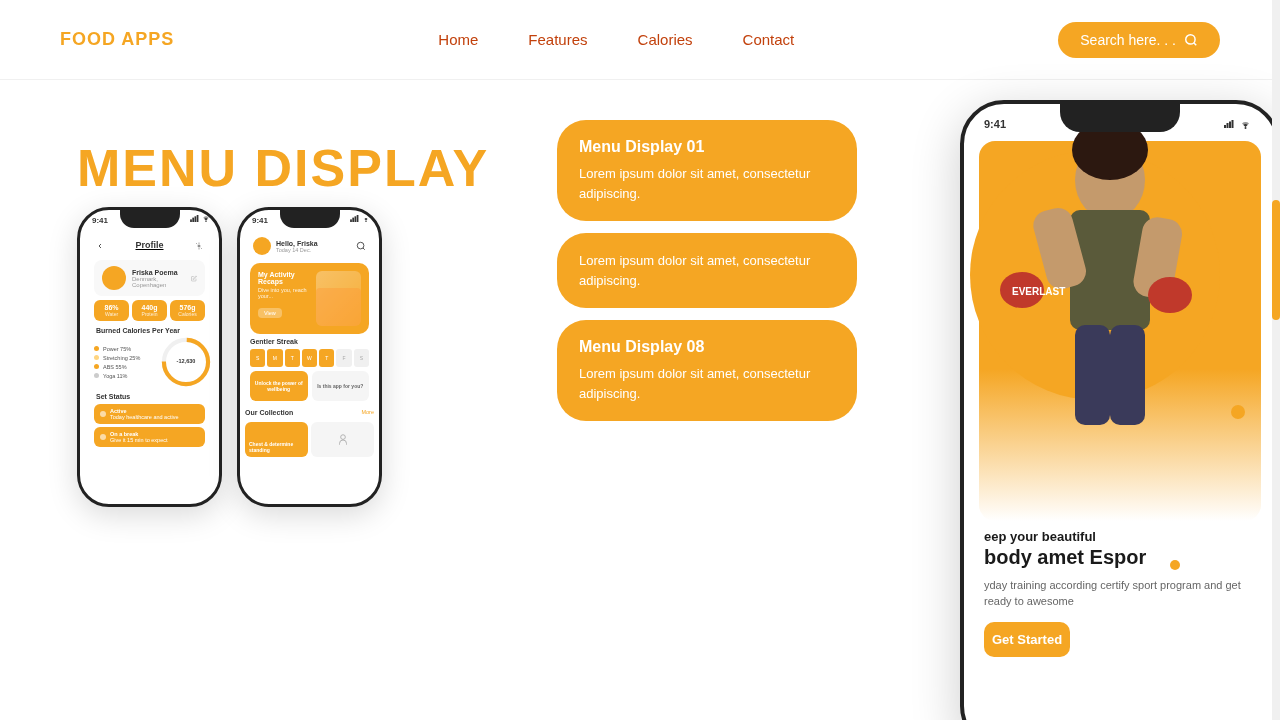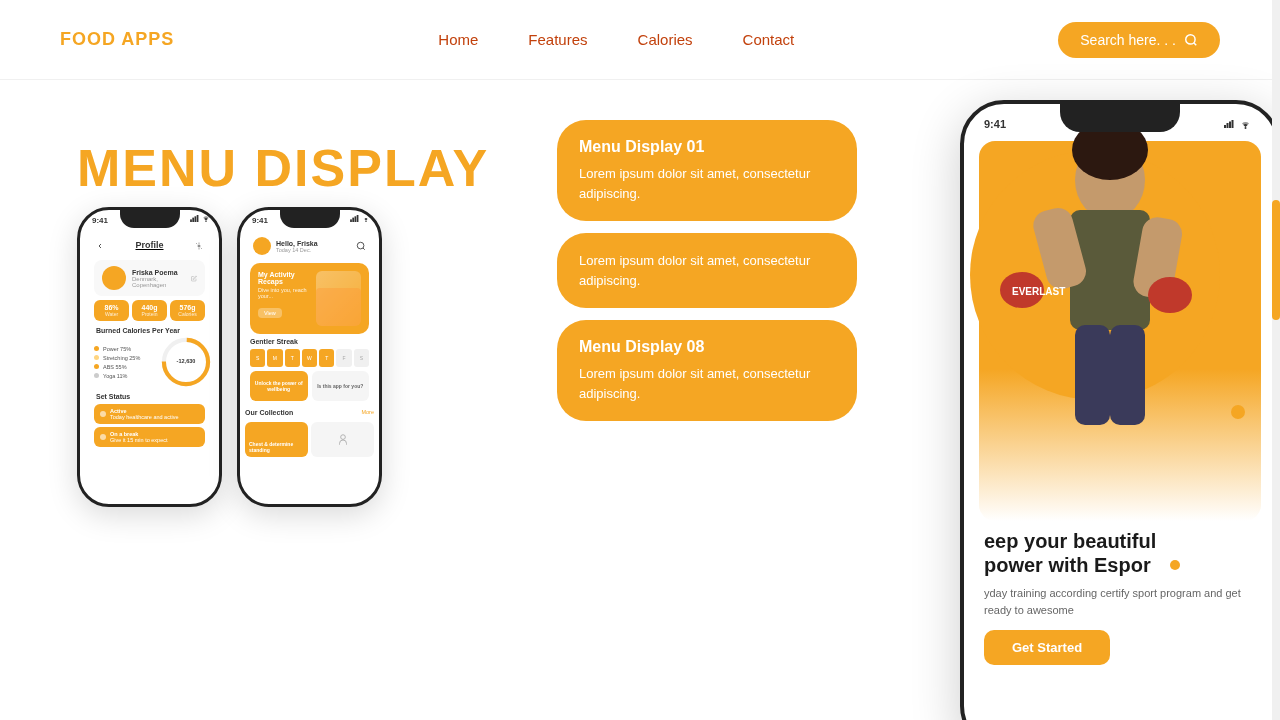--- a/index.html
+++ b/index.html
@@ -826,24 +826,24 @@
           </rect>
             </div>
         </div>
 
         <div class="bp-screen-content">
 
           <div style="width:100%;height:380px;background:linear-gradient(to bottom, #F5A623 0%, #F5A623 60%, #fff 100%);border-radius:16px;position:relative;overflow:hidden;margin-bottom:8px">
           </div>
 
           <div style="padding:0 5px">
-            <div style="font-size:20px;font-weight:800;color:#1a1a1a;line-height:1.2">eep your beautiful</div>
-            <div style="font-size:20px;font-weight:800;color:#1a1a1a;line-height:1.2;margin-bottom:8px">power with Espor</div>
+            <div style="font-size:13px;font-weight:800;color:#1a1a1a;line-height:1.2">eep your beautiful</div>
+            <div style="font-size:20px;font-weight:800;color:#1a1a1a;line-height:1.2;margin-bottom:8px">body amet Espor</div>
             <div style="font-size:11px;color:#666;line-height:1.5;margin-bottom:12px">yday training according certify sport program and get ready to awesome</div>
-            <div style="background:#F5A623;color:#fff;border-radius:10px;padding:10px 28px;font-size:13px;font-weight:700;display:inline-block;cursor:pointer">Get Started</div>
+            <div style="background:#F5A623;color:#fff;border-radius:10px;padding:10px 8px;font-size:13px;font-weight:700;display:inline-block;cursor:pointer">Get Started</div>
           </div>
         </div>
       </div>
     </div>
   </div>
 </div>
 
 <div class="scrollbar-right">
   <div class="scrollbar-thumb"></div>
 </div>

